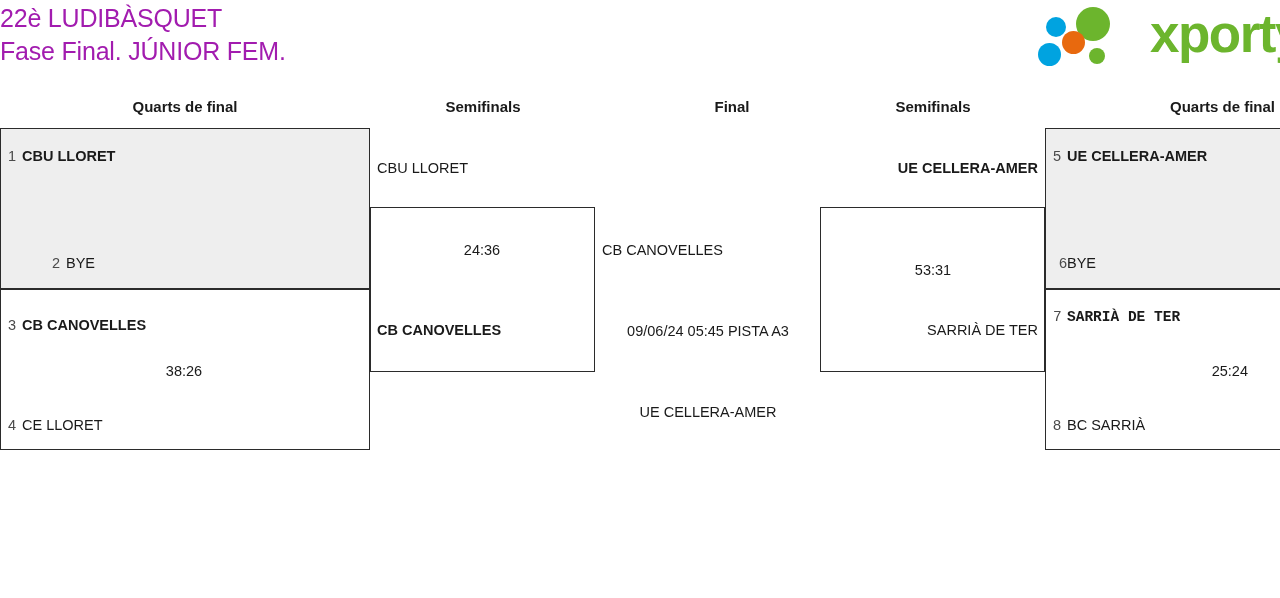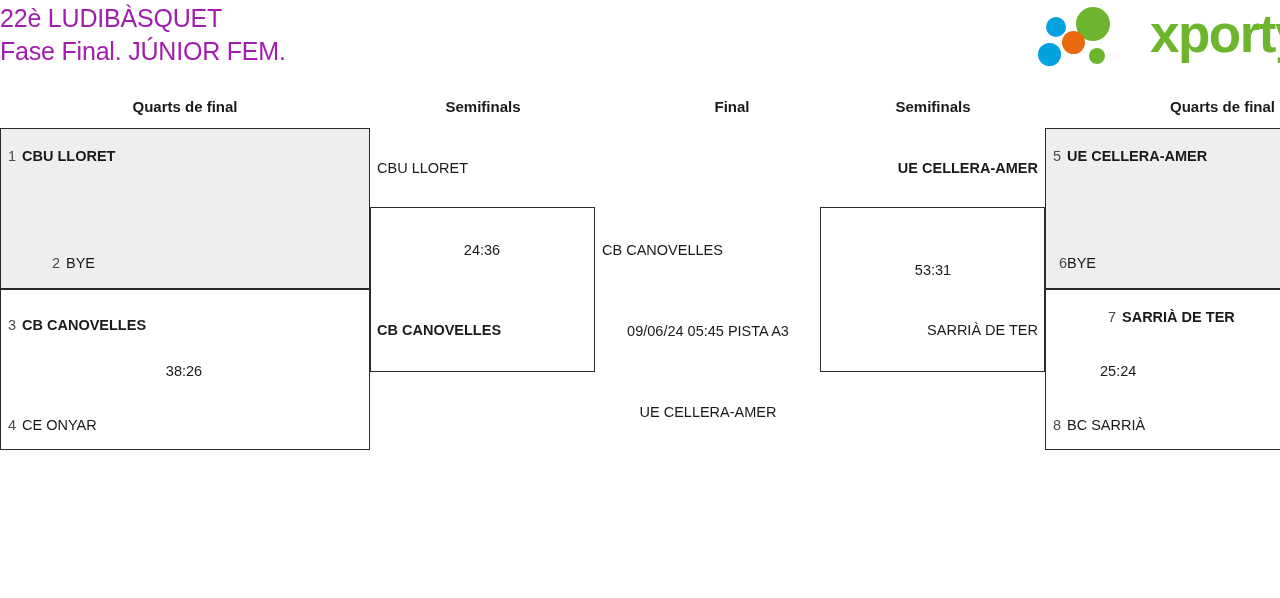--- a/index.html
+++ b/index.html
@@ -101,21 +101,21 @@
   }
   .entry.ralign { text-align: right; }
 
   .score {
     position: absolute;
     font-size: 14.5px;
     line-height: 18px;
     color: #1a1a1a;
     white-space: nowrap;
   }
-  .score.ralign { }
+  .score.ralign { text-align: right; }
   .score.calign { text-align: center; }
 </style>
 </head>
 <body>
 
 <div id="bracket-header">
 
   <div id="title-block">
     <span class="title-line">22è LUDIBÀSQUET</span>
     <span class="title-line">Fase Final. JÚNIOR FEM.</span>
@@ -144,21 +144,21 @@
 <div class="entry" style="left:8px; top:254px;margin-left:44px;">
   <span class="seed">2</span><span>BYE</span>
 </div>
 <div class="score calign" style="left:60px; top:200px; width:280px;"></div>
 
 <div class="match-box" style="left:0px; top:289px; width:370px; height:161px;"></div>
 <div class="entry win" style="left:8px; top:316px;">
   <span class="seed">3</span><span>CB CANOVELLES</span>
 </div>
 <div class="entry" style="left:8px; top:416px;">
-  <span class="seed">4</span><span>CE ONYAR</span>
+  <span class="seed">4</span><span>CE LLORET</span>
 </div>
 <div class="score calign" style="left:44px; top:362px; width:280px;">38:26</div>
 
 <div class="connector" style="left:370px; top:207px; width:13px;"></div>
 <div class="connector" style="left:370px; top:371px; width:13px;"></div>
 
 <div class="match-box" style="left:370px; top:207px; width:225px; height:165px;"></div>
 <div class="entry" style="left:377px; top:159px;">
   <span>CBU LLORET</span>
 </div>
@@ -190,19 +190,19 @@
 <div class="match-box shaded" style="left:1045px; top:128px; width:370px; height:161px;"></div>
 <div class="entry win" style="left:1053px; top:147px;">
   <span class="seed">5</span><span>UE CELLERA-AMER</span>
 </div>
 <div class="entry" style="left:1053px; top:254px;text-align:right;">
   <span class="seed">6</span><span>BYE</span>
 </div>
 <div class="score ralign" style="left:1100px; top:200px; width:148px;"></div>
 
 <div class="match-box" style="left:1045px; top:289px; width:370px; height:161px;"></div>
-<div class="entry win" style="left:1108px; top:308px;">
+<div class="entry win" style="left:1053px; top:308px;font-family:Liberation Mono, monospace;">
   <span class="seed">7</span><span>SARRIÀ DE TER</span>
 </div>
 <div class="entry" style="left:1053px; top:416px;">
   <span class="seed">8</span><span>BC SARRIÀ</span>
 </div>
 <div class="score ralign" style="left:1100px; top:362px; width:148px;">25:24</div>
 
 </body></html>

